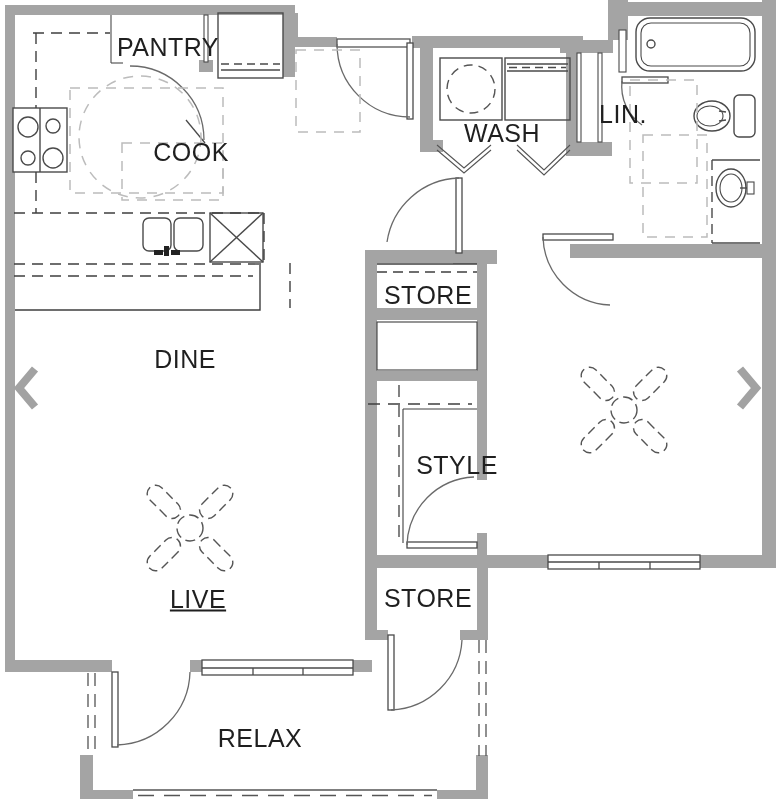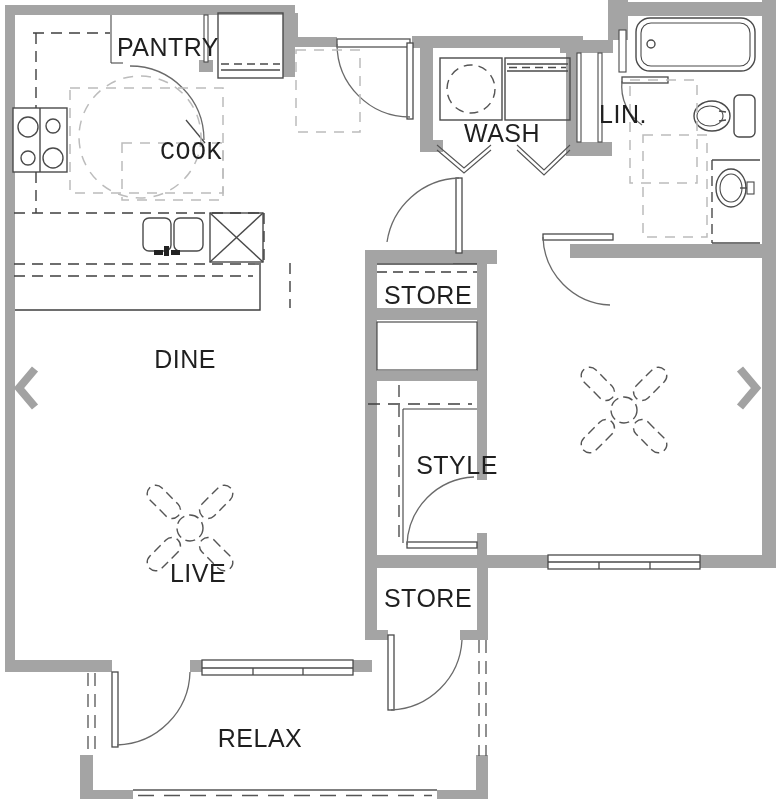--- a/index.html
+++ b/index.html
@@ -260,27 +260,27 @@
     <g stroke-dasharray="9 5">
       <rect x="17" y="-8.5" width="40" height="17" rx="8.5" transform="rotate(45)"></rect>
       <rect x="17" y="-8.5" width="40" height="17" rx="8.5" transform="rotate(135)"></rect>
       <rect x="17" y="-8.5" width="40" height="17" rx="8.5" transform="rotate(225)"></rect>
       <rect x="17" y="-8.5" width="40" height="17" rx="8.5" transform="rotate(315)"></rect>
     </g>
   </g>
 </svg>
 
   <div class="lbl" style="left:168px;top:47px;">PANTRY</div>
-  <div class="lbl" style="left:191px;top:152px;font-family:Liberation Mono, monospace;">COOK</div>
+  <div class="lbl" style="left:191px;top:152px;">COOK</div>
   <div class="lbl" style="left:502px;top:133px;">WASH</div>
   <div class="lbl" style="left:623px;top:114px;">LIN.</div>
   <div class="lbl" style="left:185px;top:359px;">DINE</div>
   <div class="lbl" style="left:428px;top:295px;">STORE</div>
   <div class="lbl" style="left:425px;top:465px;margin-left:32px;">STYLE</div>
-  <div class="lbl" style="left:198px;top:573px;">LIVE</div>
+  <div class="lbl" style="left:198px;top:599px;text-decoration:underline;">LIVE</div>
   <div class="lbl" style="left:428px;top:598px;">STORE</div>
   <div class="lbl" style="left:260px;top:738px;">RELAX</div>
 
   <div class="nav-arrow" style="left:11px;top:364px;">
     <svg width="30" height="48" viewBox="0 0 30 48">
       <path d="M24,5 L8,24 L24,43" fill="none" stroke="#a2a2a2" stroke-width="8" stroke-linejoin="miter"></path>
     </svg>
   </div>
   <div class="nav-arrow" style="left:734px;top:364px;">
     <svg width="30" height="48" viewBox="0 0 30 48">

